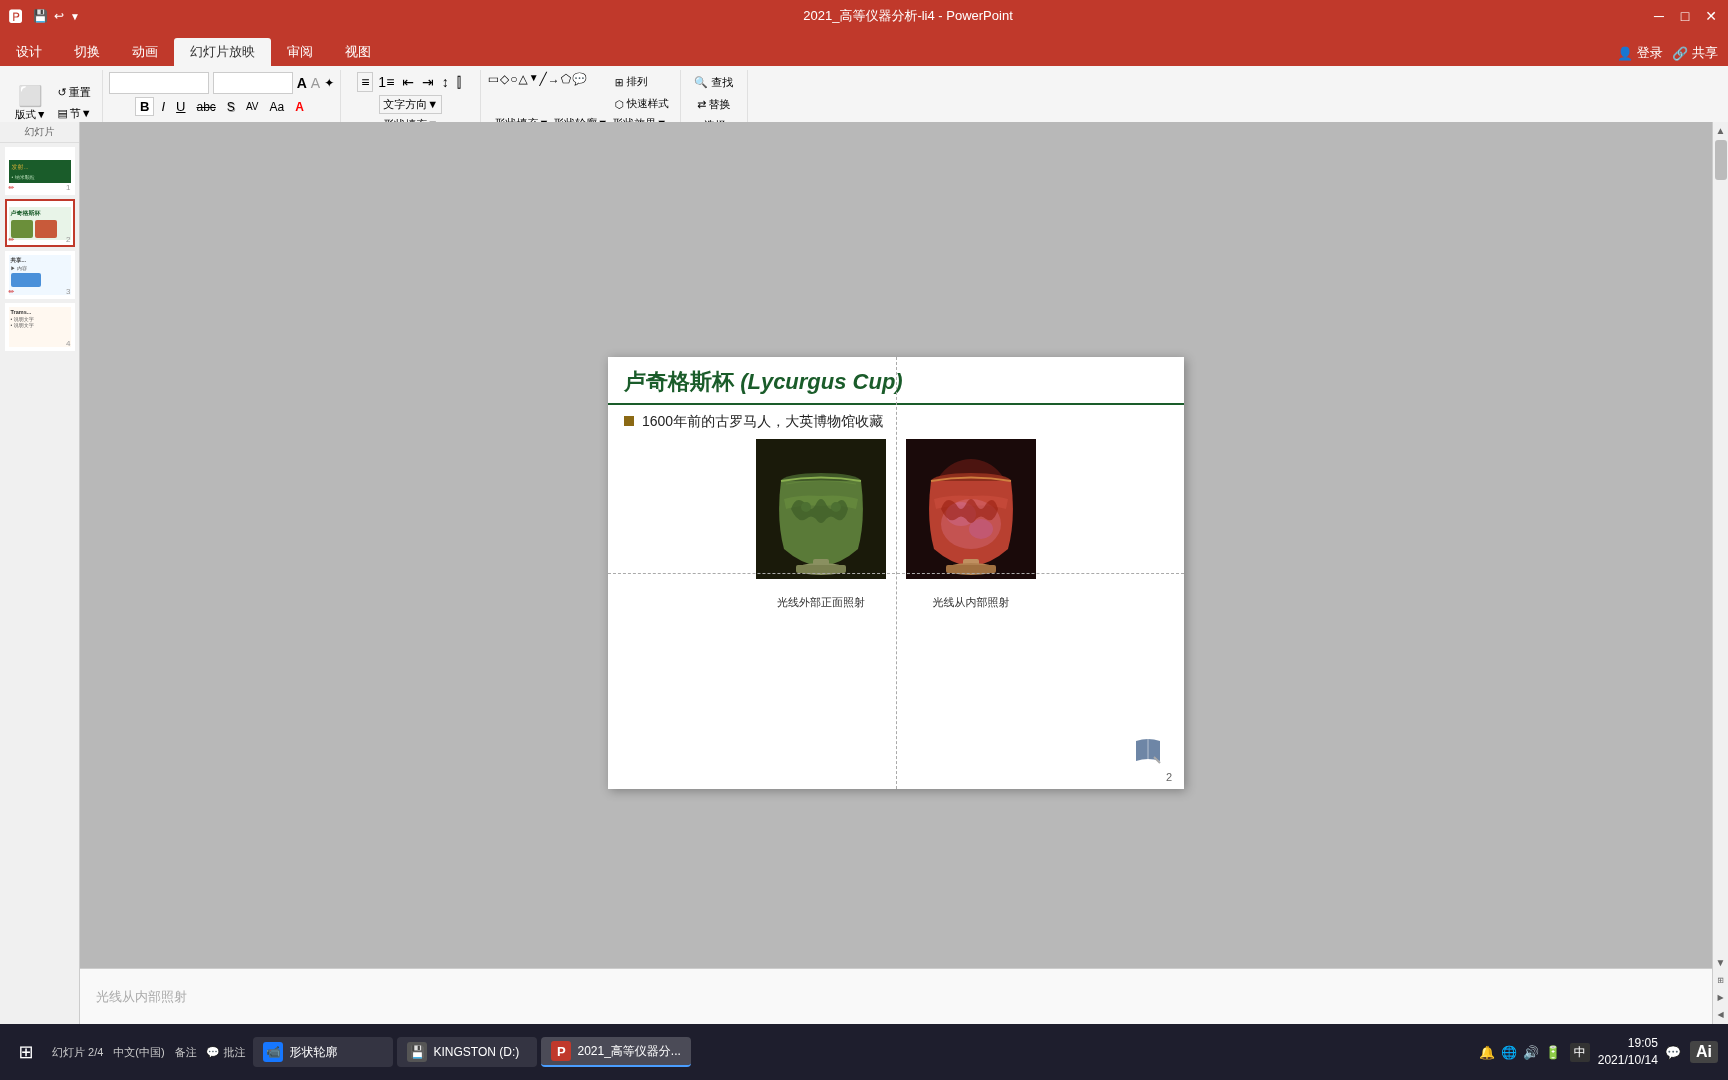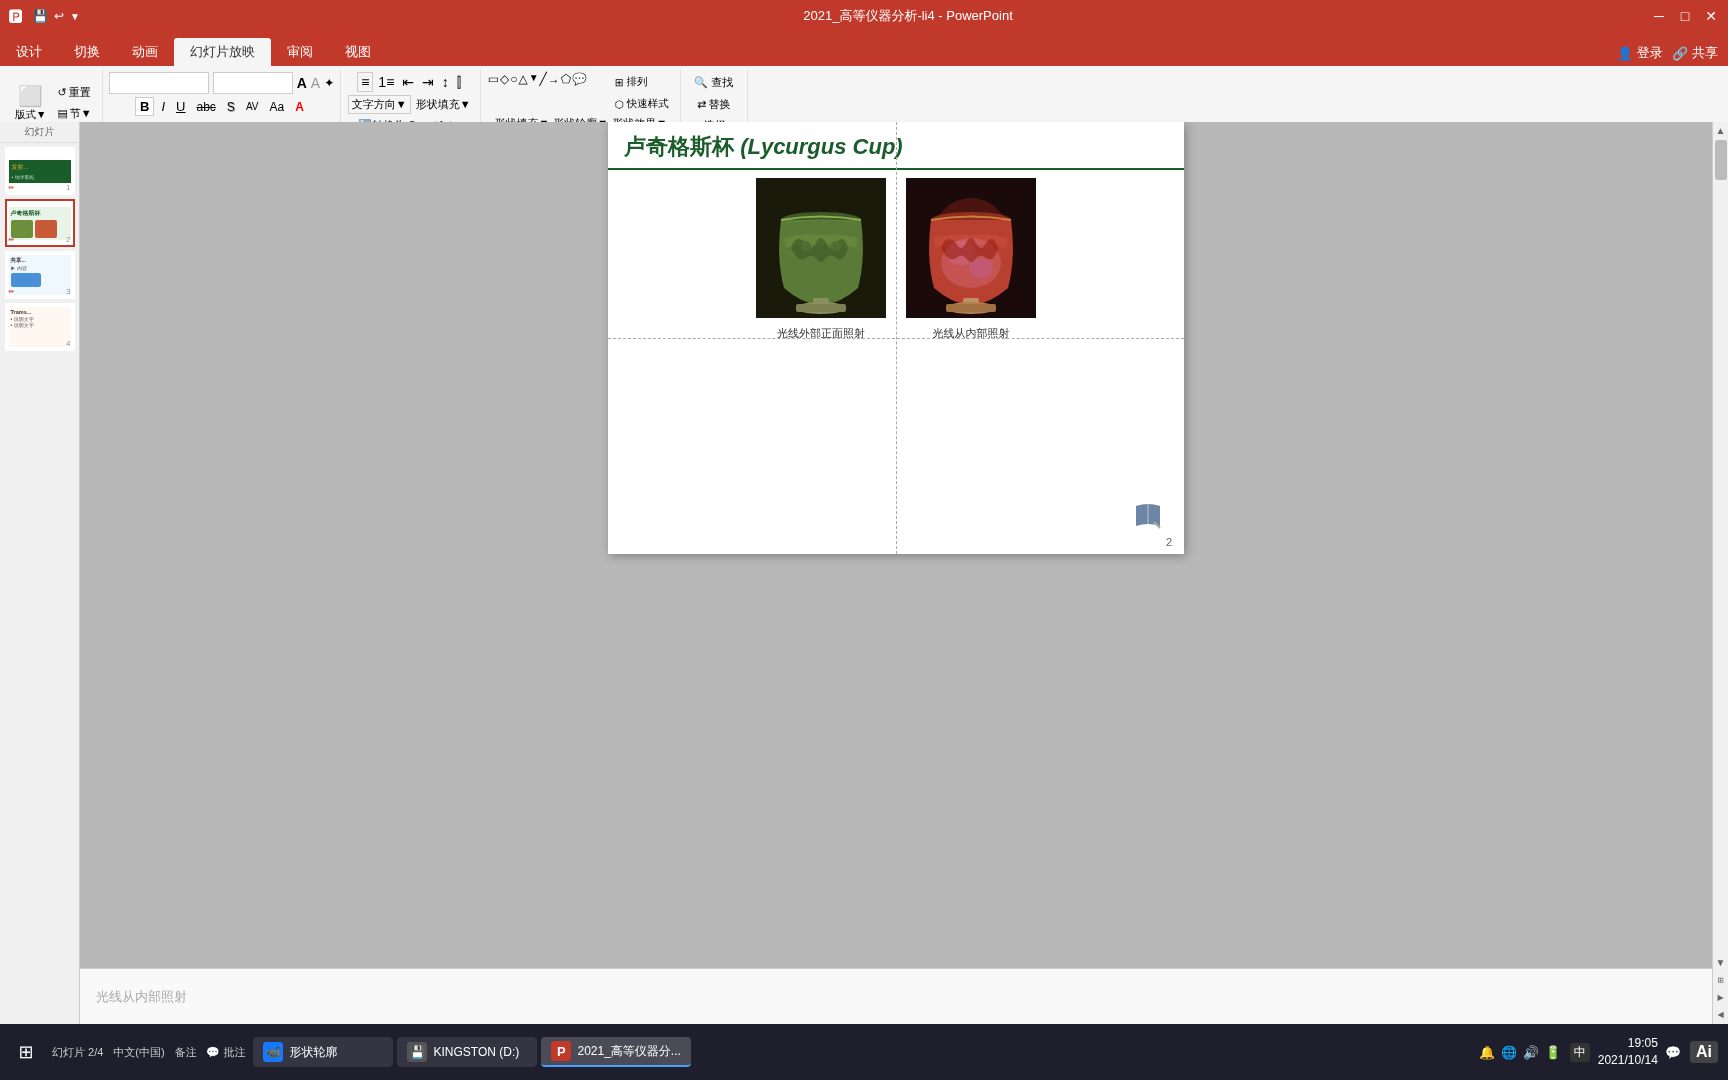--- a/index.html
+++ b/index.html
@@ -101,21 +101,21 @@
     
     #main-area {
       position: absolute;
       left: 80px;
       top: 122px;
       right: 16px;
       bottom: 56px;
       background: #b8b8b8;
       overflow: hidden;
       display: flex;
-      align-items: flex-start;
+      align-items: center;
       justify-content: center;
     }
 
     
     #slide-container {
       background: white;
       width: 576px;
       height: 432px;
       position: relative;
       box-shadow: 2px 2px 10px rgba(0,0,0,0.3);
@@ -159,21 +159,21 @@
       display: flex;
       justify-content: center;
       gap: 20px;
       margin-top: 8px;
       padding: 0 20px;
     }
     .slide-image-block {
       display: flex;
       flex-direction: column;
       align-items: center;
-      gap: 8px;
+      gap: 16px;
     }
     .cup-caption {
       font-size: 11px;
       color: #333;
       text-align: center;
     }
     .slide-footnote {
       text-align: center;
       font-size: 11px;
       color: #333;
@@ -539,21 +539,21 @@
   <div class="rg" style="min-width:140px;">
     <div class="rg-inner" style="flex-direction:column;gap:3px;">
       <div style="display:flex;gap:2px;align-items:center;">
         <span style="font-size:14px;padding:1px 3px;cursor:pointer;border:1px solid #ccc;">≡</span>
         <span style="font-size:14px;padding:1px 3px;cursor:pointer;">1≡</span>
         <span style="font-size:14px;padding:1px 3px;cursor:pointer;">⇤</span>
         <span style="font-size:14px;padding:1px 3px;cursor:pointer;">⇥</span>
         <span style="font-size:14px;padding:1px 3px;cursor:pointer;">↕</span>
         <span style="font-size:14px;padding:1px 3px;cursor:pointer;">⫿</span>
       </div>
-      <div style="display:flex;gap:2px;align-items:center;">
+      <div style="display:flex;gap:2px;align-items:center;flex-direction:column;">
         <span style="font-size:11px;padding:1px 3px;cursor:pointer;border:1px solid #ccc;">文字方向▼</span>
         <span style="font-size:11px;padding:1px 3px;cursor:pointer;">形状填充▼</span>
       </div>
       <div style="display:flex;gap:2px;align-items:center;">
         <span style="font-size:11px;padding:1px 3px;cursor:pointer;">🔄转换为 SmartArt▼</span>
       </div>
     </div>
     <div class="rg-label">段落</div>
   </div>
 
@@ -661,20 +661,24 @@
 
     <div class="slide-grid-h" style="top: 50%;"></div>
     <div class="slide-grid-v" style="left: 50%;"></div>
 
     <div class="slide-title">
       <span class="cn-title">卢奇格斯杯</span>
       <span> (</span><em><span>Lycurgus Cup</span></em><span>)</span>
     </div>
 
     <div class="slide-bullets">
+      <div class="slide-bullet">
+        <div class="bullet-marker"></div>
+        <span>1600年前的古罗马人，大英博物馆收藏</span>
+      </div>
     </div>
 
     <div class="slide-images">
 
       <div class="slide-image-block">
         <svg class="cup-green" viewBox="0 0 130 140">
           <rect width="130" height="140" fill="#1a1a0a"></rect>
 
           <ellipse cx="65" cy="42" rx="40" ry="8" fill="#4a6830" opacity="0.8"></ellipse>
           <path d="M25 42 Q20 80 28 110 Q45 125 65 128 Q85 125 102 110 Q110 80 105 42 Z" fill="#5a7a38"></path>

